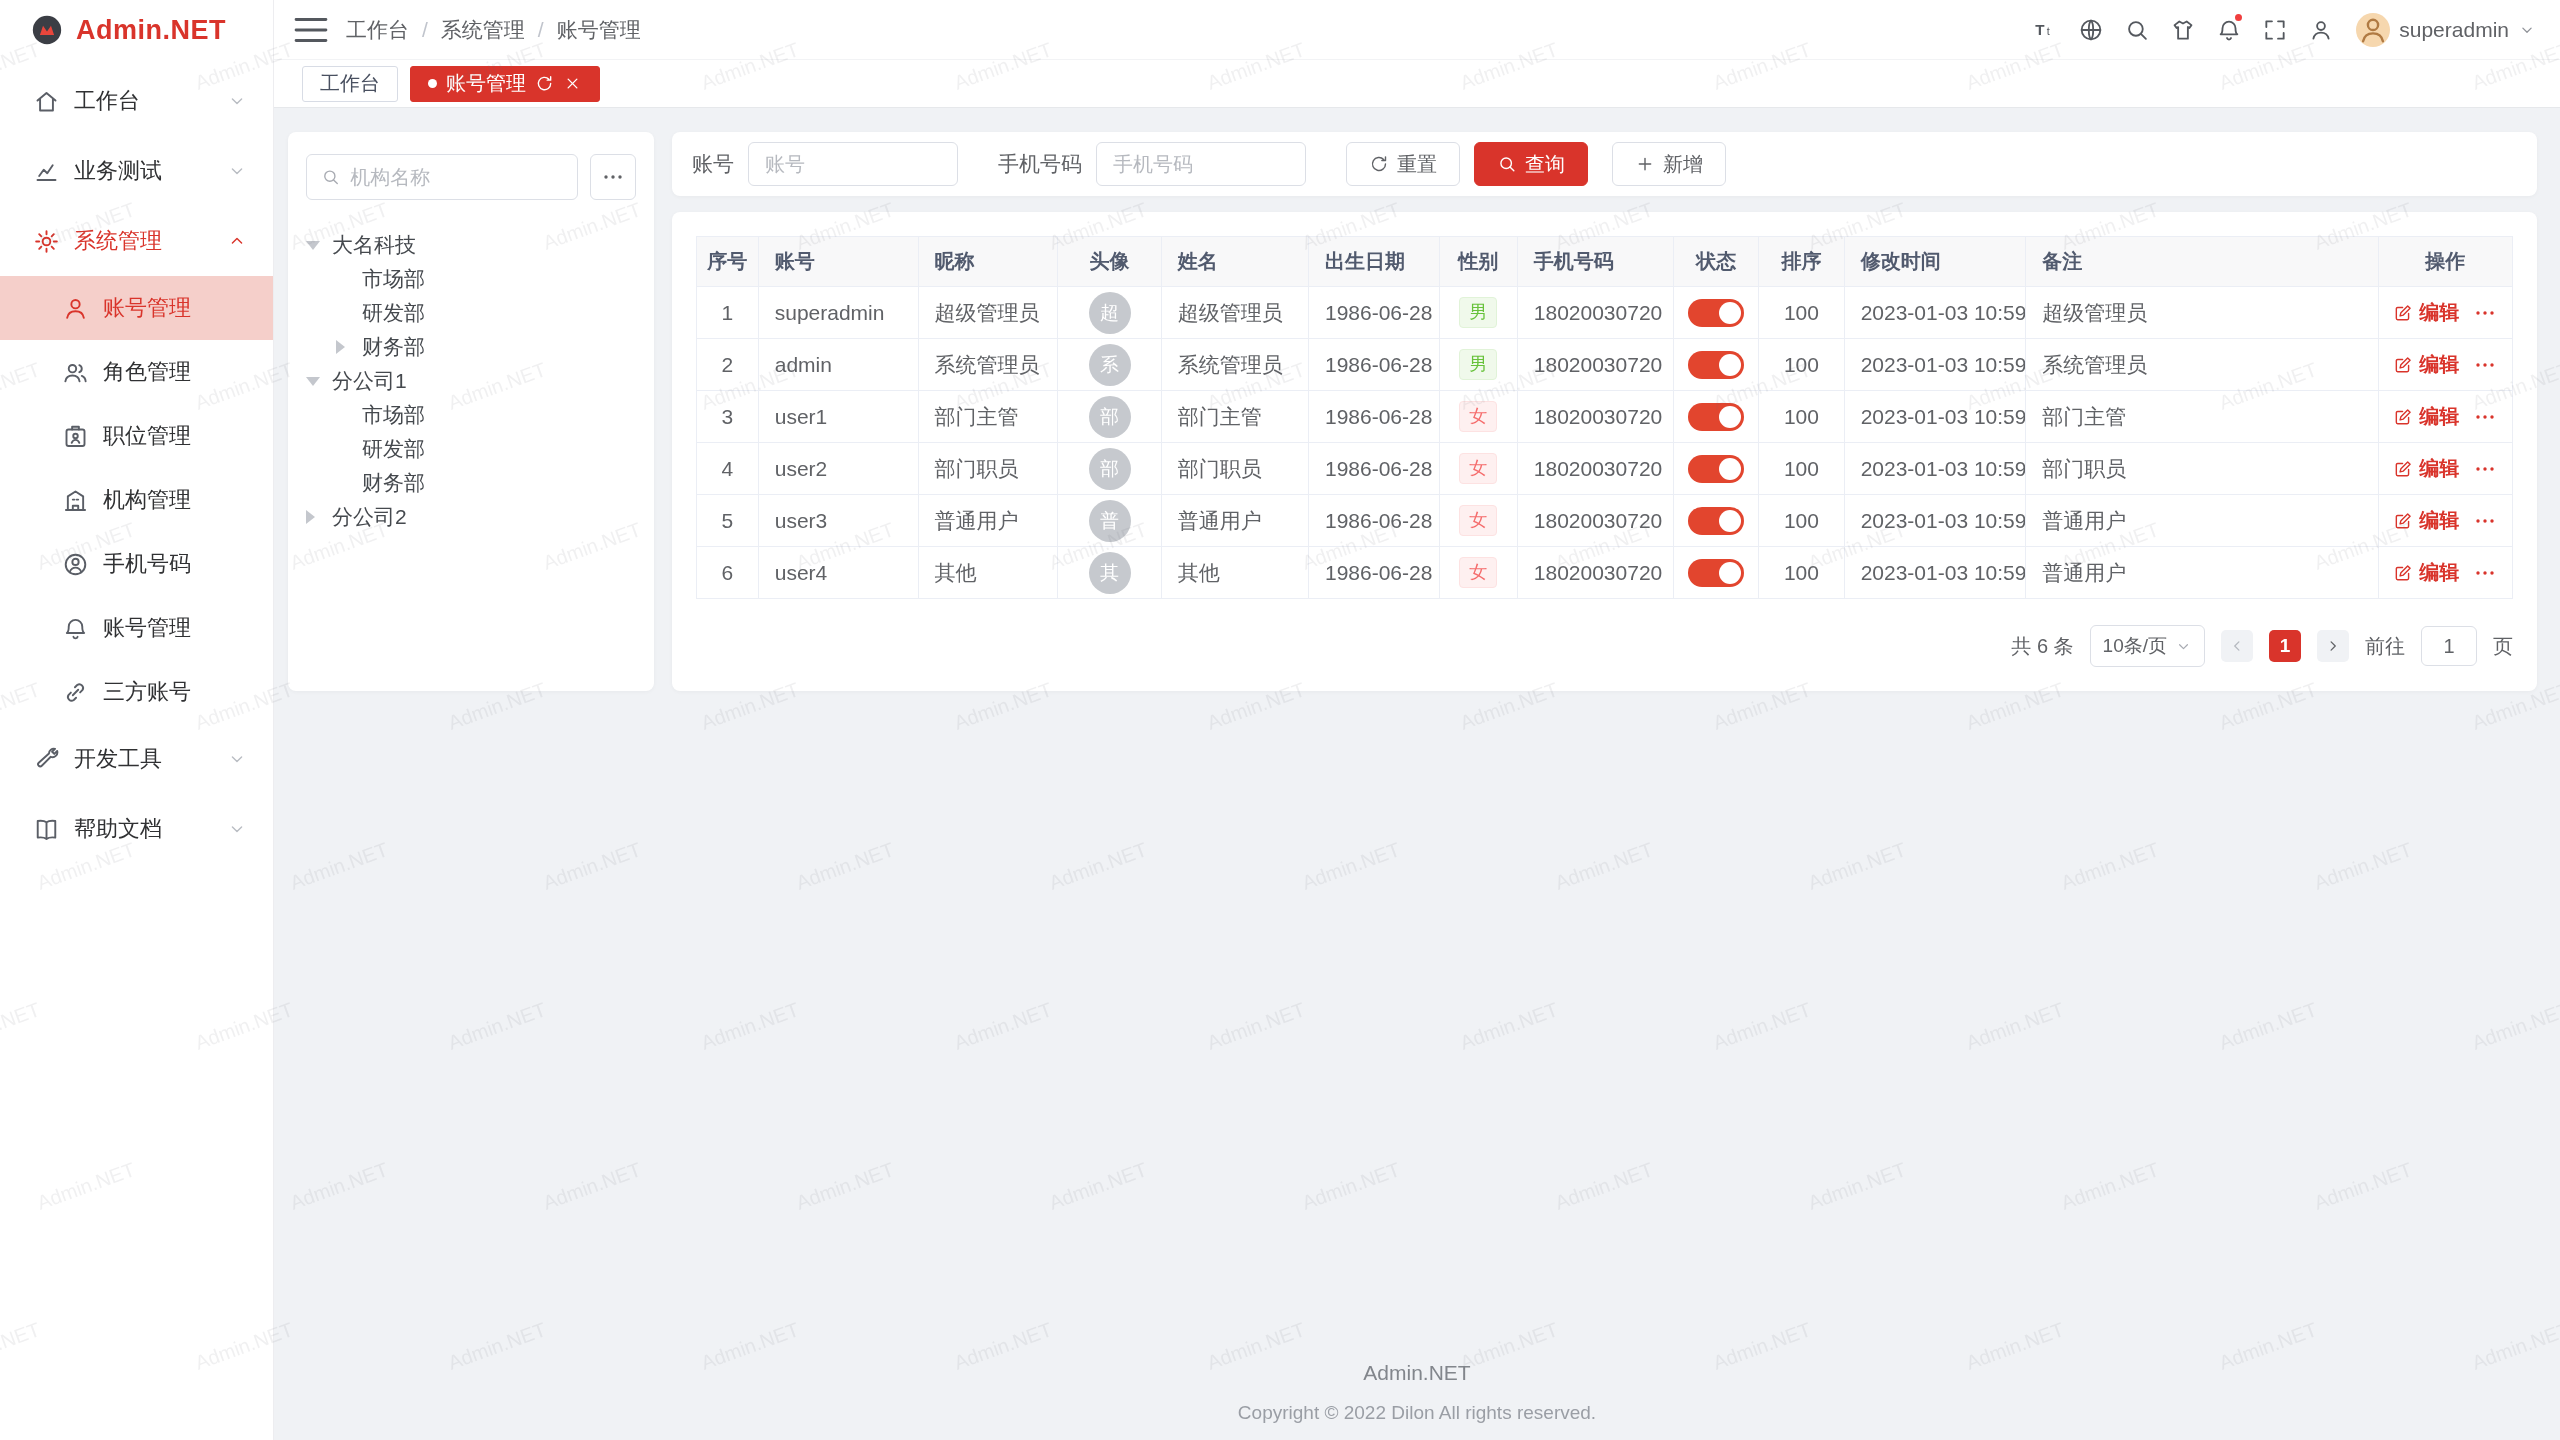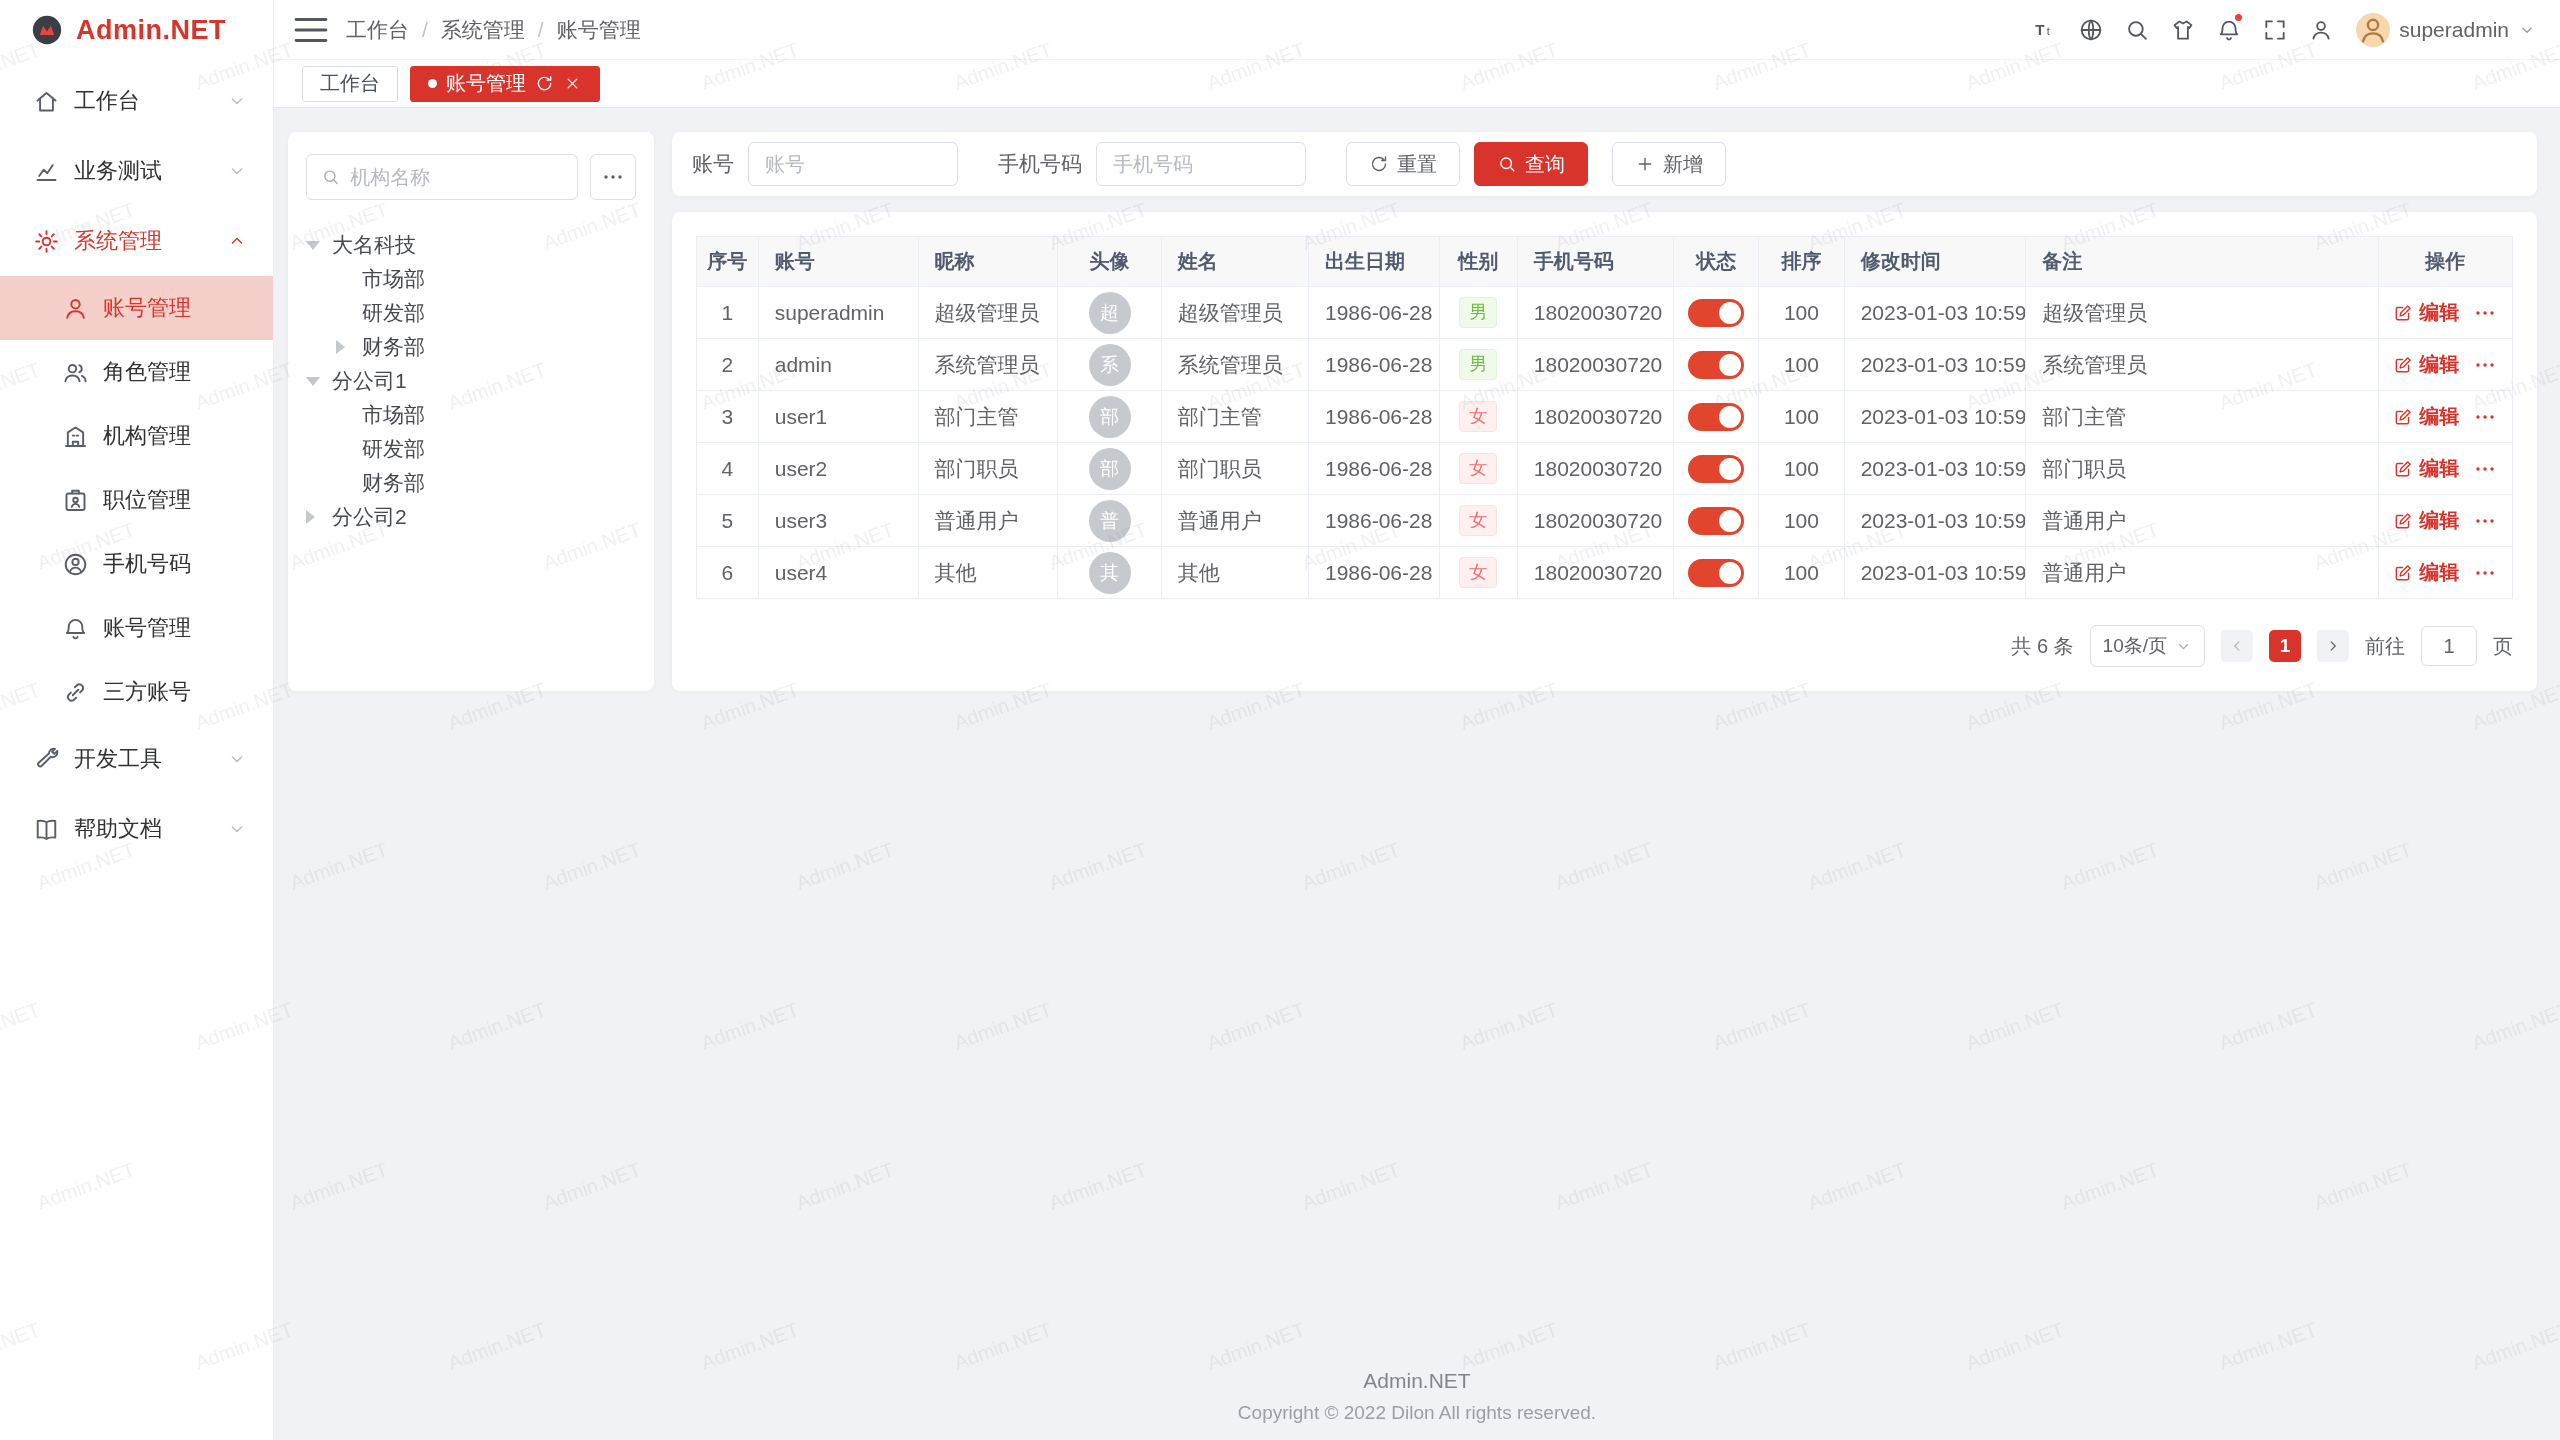--- a/index.html
+++ b/index.html
@@ -98,21 +98,21 @@
   .page-size-select { min-width: 106px; height: 42px; border: 1px solid #dcdfe6; border-radius: 6px; display: inline-flex; align-items: center; justify-content: space-between; gap: 8px; padding: 0 12px; font-size: 19px; color: #606266; cursor: pointer; }
   .page-size-select .icon { width: 17px; height: 17px; color: #a8abb2; }
   .page-btn { width: 32px; height: 32px; border-radius: 5px; background: #f0f2f5; display: inline-flex; align-items: center; justify-content: center; color: #606266; cursor: pointer; font-size: 19px; }
   .page-btn .icon { width: 18px; height: 18px; }
   .page-btn.prev { color: #b4b8bf; }
   .page-btn.current { background: var(--primary); color: #fff; font-weight: bold; }
   .goto-input { width: 56px; height: 40px; border: 1px solid #dcdfe6; border-radius: 6px; text-align: center; font-size: 20px; color: #606266; outline: none; font-family: inherit; }
 
   .footer { margin-top: auto; text-align: center; padding: 20px 0 16px; }
   .footer-title { font-size: 21px; color: #82868c; }
-  .footer-copy { font-size: 19px; color: #9a9ea5; margin-top: 9px; }
+  .footer-copy { font-size: 19px; color: #9a9ea5; margin-top: 17px; }
 
   
   .watermark-layer { position: fixed; left: 0; top: 0; width: 2560px; height: 1440px; pointer-events: none; z-index: 50; overflow: hidden; }
   .wm { position: absolute; font-size: 20px; color: rgba(110,110,115,0.10); transform: rotate(-20deg); white-space: nowrap; }
 </style>
 </head>
 <body>
 
 <div class="app">
 
@@ -162,31 +162,31 @@
         </div>
         <div class="menu-item sub">
           <svg class="icon" viewBox="0 0 24 24" fill="none" stroke="currentColor" stroke-width="1.7" stroke-linecap="round" stroke-linejoin="round">
             <circle cx="9.3" cy="8.6" r="3.3"></circle>
             <path d="M3 19.8c.5-3.3 3-5.1 6.3-5.1s5.8 1.8 6.3 5.1M15.4 5.5a3.3 3.3 0 0 1 0 6.2M17.6 15c2 .8 3.2 2.4 3.4 4.8"></path>
           </svg>
           <span class="menu-label">角色管理</span>
         </div>
         <div class="menu-item sub">
           <svg class="icon" viewBox="0 0 24 24" fill="none" stroke="currentColor" stroke-width="1.7" stroke-linecap="round" stroke-linejoin="round">
-            <path d="M3.5 20.5h17M5.2 20.5V8.3L12 4l6.8 4.3v12.2M9.6 20.5v-3.8h4.8v3.8M9.6 11.2h1.4M13 11.2h1.4"></path>
-          </svg>
-          <span class="menu-label">机构管理</span>
-        </div>
-        <div class="menu-item sub">
-          <svg class="icon" viewBox="0 0 24 24" fill="none" stroke="currentColor" stroke-width="1.7" stroke-linecap="round" stroke-linejoin="round">
             <rect x="4" y="5.8" width="16" height="14.7" rx="1.8"></rect>
             <path d="M9 5.8V3.4h6v2.4M8.6 17.6c.7-1.7 1.9-2.6 3.4-2.6s2.7.9 3.4 2.6"></path>
             <circle cx="12" cy="11.6" r="2"></circle>
           </svg>
           <span class="menu-label">职位管理</span>
+        </div>
+        <div class="menu-item sub">
+          <svg class="icon" viewBox="0 0 24 24" fill="none" stroke="currentColor" stroke-width="1.7" stroke-linecap="round" stroke-linejoin="round">
+            <path d="M3.5 20.5h17M5.2 20.5V8.3L12 4l6.8 4.3v12.2M9.6 20.5v-3.8h4.8v3.8M9.6 11.2h1.4M13 11.2h1.4"></path>
+          </svg>
+          <span class="menu-label">机构管理</span>
         </div>
         <div class="menu-item sub">
           <svg class="icon" viewBox="0 0 24 24" fill="none" stroke="currentColor" stroke-width="1.7" stroke-linecap="round" stroke-linejoin="round">
             <circle cx="12" cy="12" r="8.7"></circle>
             <circle cx="12" cy="9.7" r="2.8"></circle>
             <path d="M6.9 18.6c1-2.5 2.8-3.8 5.1-3.8s4.1 1.3 5.1 3.8"></path>
           </svg>
           <span class="menu-label">手机号码</span>
         </div>
         <div class="menu-item sub">

